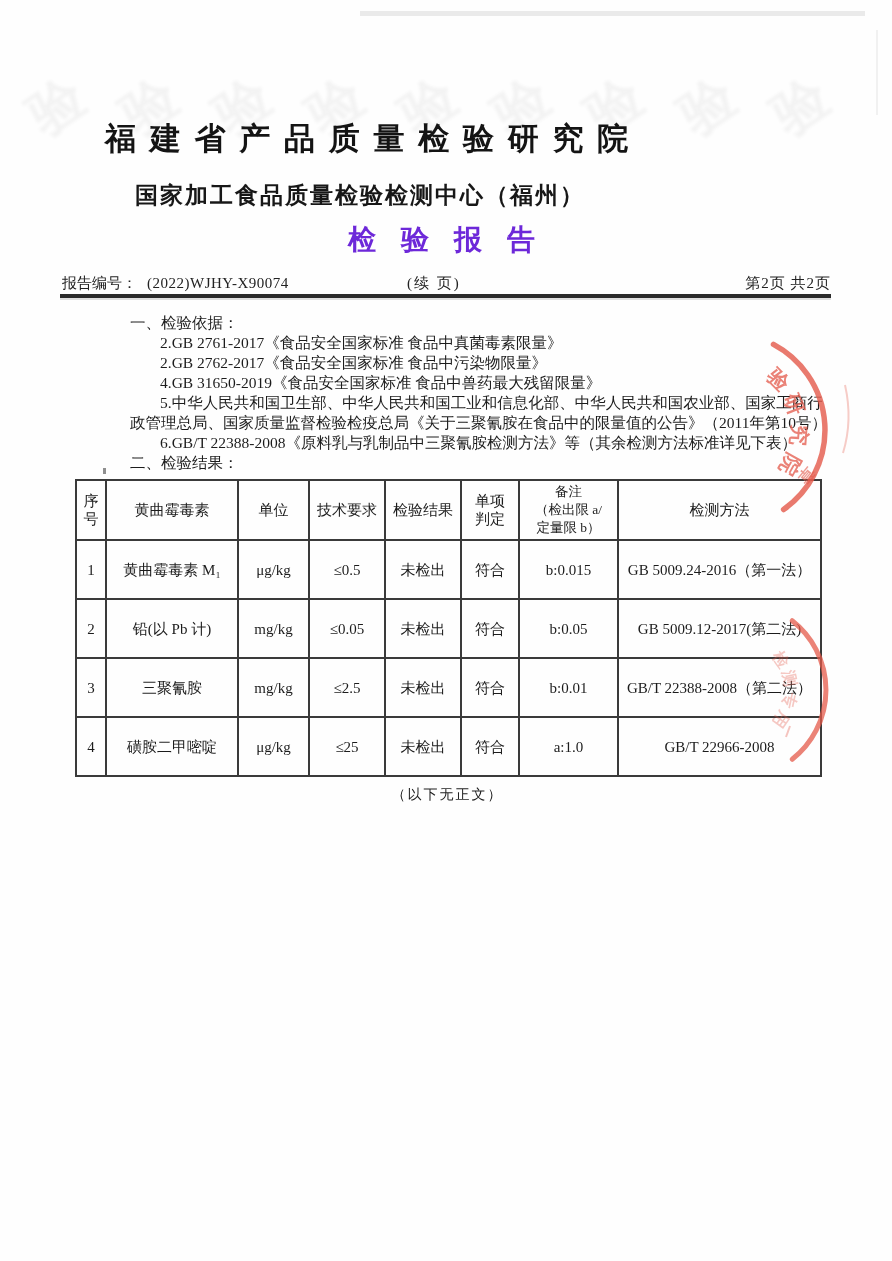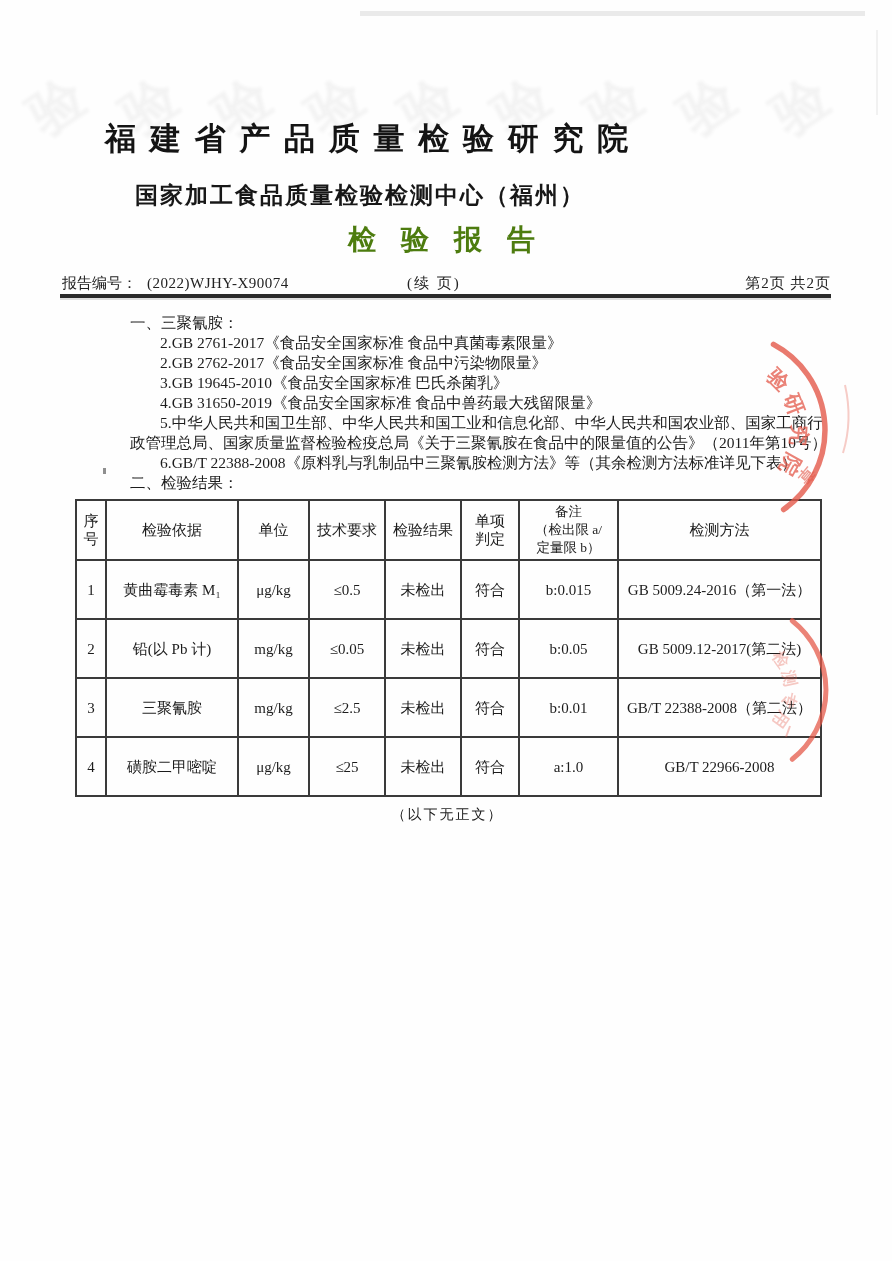--- a/index.html
+++ b/index.html
@@ -20,21 +20,21 @@
   .org-title{
     position:absolute;top:118px;left:0;width:736px;text-align:center;
     font-size:31px;font-weight:bold;letter-spacing:3px;color:#141414;
   }
   .center-name{
     position:absolute;top:180px;left:0;width:720px;text-align:center;
     font-size:23px;font-weight:bold;letter-spacing:2px;color:#171717;
   }
   .report-title{
     position:absolute;top:221px;left:0;width:892px;text-align:center;
-    font-size:28px;font-weight:bold;letter-spacing:9px;color:#4d7c0f;
+    font-size:28px;font-weight:bold;letter-spacing:9px;color:#6d28d9;
   }
   .meta-row{
     position:absolute;top:274px;left:62px;width:769px;height:20px;
     font-size:15px;color:#222;
   }
   .meta-left{position:absolute;left:0;top:0;}
   .meta-no{margin-left:10px;letter-spacing:.5px;margin-top:40px;}
   .meta-center{position:absolute;left:345px;top:0;letter-spacing:2px;}
   .meta-right{position:absolute;right:0;top:0;letter-spacing:1px;}
   .head-rule{
@@ -91,45 +91,44 @@
 <div class="meta-row">
   <span class="meta-left">
     <span>报告编号：</span><span class="meta-no">(2022)WJHY-X90074</span>
   </span>
   <span class="meta-center">(续 页)</span>
   <span class="meta-right">第2页  共2页</span>
 </div>
 <div class="head-rule"></div>
 
 <div class="content">
-  <div class="basis-heading">一、三聚氰胺：</div>
+  <div class="basis-heading">一、检验依据：</div>
   <div class="basis-item">2.GB 2761-2017《食品安全国家标准 食品中真菌毒素限量》</div>
   <div class="basis-item">2.GB 2762-2017《食品安全国家标准 食品中污染物限量》</div>
-  <div class="basis-item">3.GB 19645-2010《食品安全国家标准 巴氏杀菌乳》</div>
   <div class="basis-item">4.GB 31650-2019《食品安全国家标准 食品中兽药最大残留限量》</div>
   <div class="basis-item">5.中华人民共和国卫生部、中华人民共和国工业和信息化部、中华人民共和国农业部、国家工商行政管理总局、国家质量监督检验检疫总局《关于三聚氰胺在食品中的限量值的公告》（2011年第10号）</div>
   <div class="basis-item">6.GB/T 22388-2008《原料乳与乳制品中三聚氰胺检测方法》等（其余检测方法标准详见下表）</div>
   <div class="results-heading">二、检验结果：</div>
 
   <table class="results">
     <colgroup>
       <col class="col-seq">
         <col class="col-item">
         <col class="col-unit">
         <col class="col-req">
       <col class="col-res">
         <col class="col-judge">
         <col class="col-remark">
         <col class="col-method">
     </colgroup>
     <thead>
       <tr>
         <th>序
 号</th>
-        <th>检验依据</th>
+        <th>黄曲霉毒素</th>
         <th>单位</th>
         <th>技术要求</th>
         <th>检验结果</th>
         <th>单项
 判定</th>
         <th class="h-remark">备注
 （检出限 a/
 定量限 b）</th>
         <th>检测方法</th>
       </tr>

